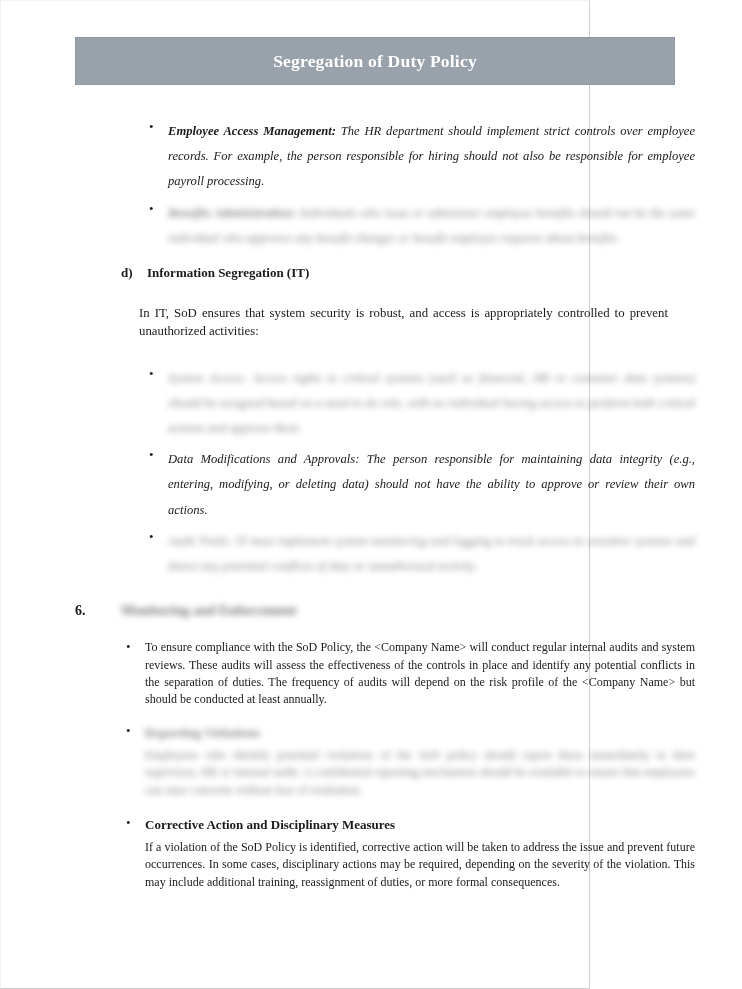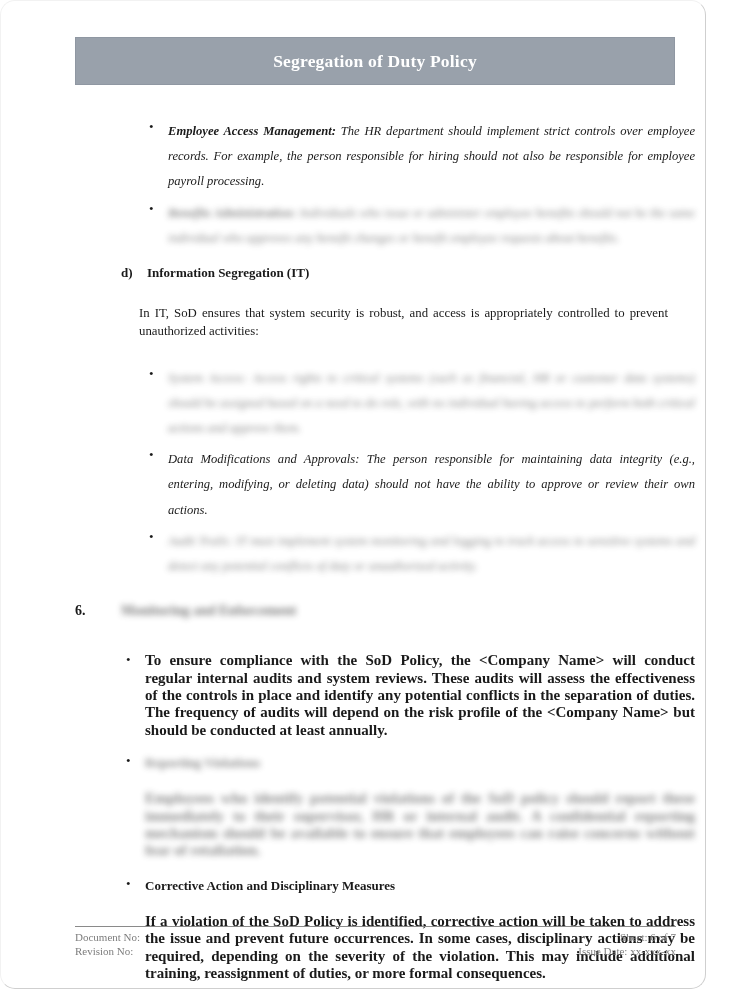--- a/index.html
+++ b/index.html
@@ -11,29 +11,28 @@
   body {
     width: 742px;
     height: 989px;
     font-family: "Liberation Serif", "DejaVu Serif", serif;
     overflow: hidden;
   }
 
   
   .page {
     position: relative;
-    width: 706px;
+    width: 590px;
     height: 989px;
     background: #ffffff;
     box-sizing: border-box;
     border-right: 1px solid #cfcfcf;
     border-bottom: 1px solid #cfcfcf;
     border-left: 1px solid #f2f2f2;
     border-top: 1px solid #f2f2f2;
-    border-radius: 15px;
   }
 
   
   .banner {
     position: absolute;
     left: 74px;
     top: 36px;
     width: 600px;
     height: 48px;
     background: #99a1ab;
@@ -151,23 +150,22 @@
     width: 550px;
   }
   .lvl6 .bhead {
     font-weight: bold;
     font-size: 13px;
     line-height: 20px;
   }
   .lvl6 .bbody {
     text-align: justify;
     line-height: 17.4px;
-    font-size: 15px;
-    margin-top: 17px;
-    font-weight: bold;
+    font-size: 12px;
+    margin-top: 4px;
   }
 
   .sp-6  { height: 6px; }
   .sp-8  { height: 8px; }
   .sp-10 { height: 10px; }
   .sp-12 { height: 12px; }
   .sp-14 { height: 14px; }
   .sp-16 { height: 16px; }
   .sp-24 { height: 24px; }
 
@@ -270,24 +268,14 @@
     <div class="sp-16"></div>
 
     <div class="bul lvl6">
       <span class="dot">•</span>
       <div class="bhead">Corrective Action and Disciplinary Measures</div>
       <div class="bbody">If a violation of the SoD Policy is identified, corrective action will be taken to address the issue and prevent future occurrences. In some cases, disciplinary actions may be required, depending on the severity of the violation. This may include additional training, reassignment of duties, or more formal consequences.</div>
     </div>
 
   </div>
 
-  <div class="footer">
-    <div class="footer-row">
-      <span class="footer-left">Document No:</span>
-      <span class="footer-right">Sheet: 6 of 7</span>
-    </div>
-    <div class="footer-row">
-      <span class="footer-left">Revision No:</span>
-      <span class="footer-right">Issue Date: xx-xxx-xx</span>
-    </div>
-  </div>
 
 </div>
 
 </body></html>

